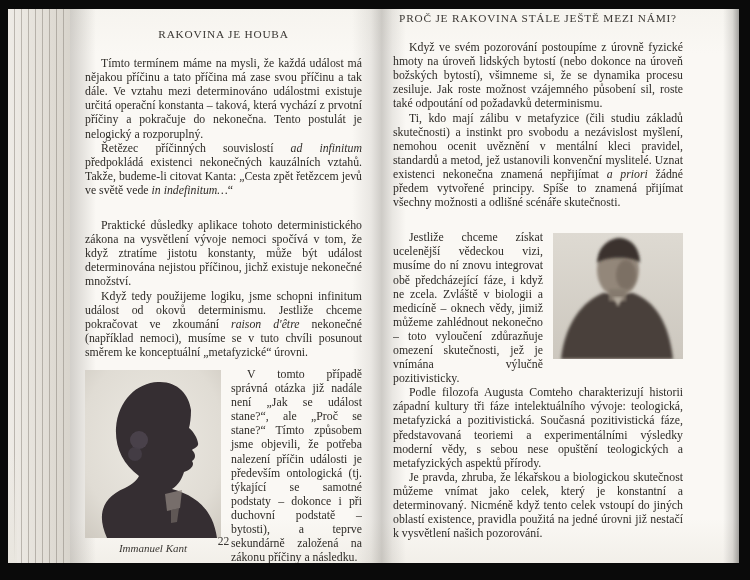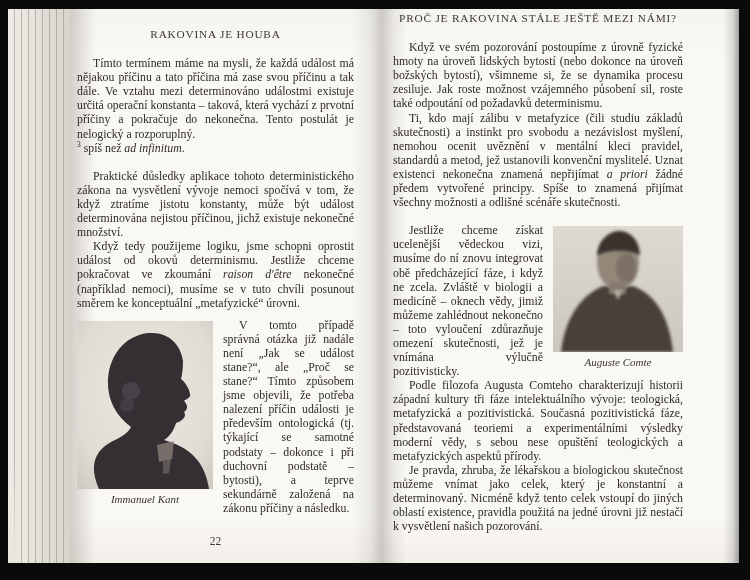--- a/index.html
+++ b/index.html
@@ -34,29 +34,29 @@
   }
   .right-shade{
     position:absolute;right:0;top:0;width:16px;height:100%;
     background:linear-gradient(to right,rgba(0,0,0,0),rgba(0,0,0,.12) 60%,rgba(0,0,0,.35) 100%);
   }
   .page{
     position:absolute;top:0;bottom:0;overflow:hidden;
     color:#2e2b27;font-size:11.8px;line-height:14.1px;
     text-align:justify;
   }
-  .page-left{left:69px;width:277px;padding-top:18px;}
+  .page-left{left:77px;width:277px;padding-top:18px;}
   .page-right{left:385px;width:290px;padding-top:2px;}
   .running-head{
     text-align:center;font-size:11.3px;letter-spacing:.8px;color:#3a3733;
     margin-bottom:15px;white-space:nowrap;
   }
   p{margin:0;}
   p.indent{text-indent:16px;}
-  p.gap{margin-top:14px;}
+  p.gap{margin-top:21px;}
   .footnote{text-indent:0;}
   .it{font-style:italic;}
   .sup{font-size:7.5px;vertical-align:super;line-height:0;}
   figure{margin:0;}
   .fig-kant{float:left;width:136px;margin:3px 10px 2px 0;}
   .fig-comte{float:right;width:130px;margin:3px 0 2px 10px;}
   figcaption{
     text-align:center;font-style:italic;font-size:11px;color:#3a3733;
     margin-top:3px;text-indent:0;
   }
@@ -78,23 +78,23 @@
 <div class="spread">
   <div class="page-edges"></div>
   <div class="fan"></div>
   <div class="left-shade"></div>
   <div class="gutter"></div>
   <div class="right-shade"></div>
 
   <div class="page page-left">
     <div class="running-head">RAKOVINA JE HOUBA</div>
     <p class="indent">Tímto termínem máme na mysli, že každá událost má nějakou příčinu a tato příčina má zase svou příčinu a tak dále. Ve vztahu mezi determinováno událostmi existuje určitá operační konstanta – taková, která vychází z prvotní příčiny a pokračuje do nekonečna. Tento postulát je nelogický a rozporuplný.</p>
-    <p class="footnote"><span class="sup">3</span><span> spíš než </span><span class="it">ad infinitum</span><span>.</span></p>
+    <p class="indent"><span>Řetězec příčinných souvislostí </span><span class="it">ad infinitum</span><span> předpokládá existenci nekonečných kauzálních vztahů. Takže, budeme-li citovat Kanta: „Cesta zpět řetězcem jevů ve světě vede </span><span class="it">in indefinitum…</span><span>“</span></p>
     <p class="indent gap">Praktické důsledky aplikace tohoto deterministického zákona na vysvětlení vývoje nemoci spočívá v tom, že když ztratíme jistotu konstanty, může být událost determinována nejistou příčinou, jichž existuje nekonečné množství.</p>
-    <p class="indent"><span>Když tedy použijeme logiku, jsme schopni oprostit událost od okovů determinismu. Jestliže chceme pokračovat ve zkoumání </span><span class="it">raison d'être</span><span> nekonečné (například nemoci), musíme se v tuto chvíli posunout směrem ke konceptuální „metafyzické“ úrovni.</span></p>
+    <p class="indent"><span>Když tedy použijeme logiku, jsme schopni infinitum událost od okovů determinismu. Jestliže chceme pokračovat ve zkoumání </span><span class="it">raison d'être</span><span> nekonečné (například nemoci), musíme se v tuto chvíli posunout směrem ke konceptuální „metafyzické“ úrovni.</span></p>
 
     <div class="figblock">
       <figure class="fig-kant">
         <svg width="136" height="168" viewBox="0 0 136 168">
           <defs>
             <radialGradient id="kbg" cx="50%" cy="42%" r="75%">
               <stop offset="0%" stop-color="#ece9e2"></stop>
               <stop offset="70%" stop-color="#e0dcd4"></stop>
               <stop offset="100%" stop-color="#cfcac1"></stop>
             </radialGradient>
@@ -149,21 +149,20 @@
               </filter>
           </defs>
           <rect x="0" y="0" width="130" height="126" fill="url(#cbg)"></rect>
           <path filter="url(#cblur)" fill="#48403a" d="M8 126 C12 90 30 68 50 60 L80 60 C102 68 116 90 120 126 Z"></path>
           <ellipse cx="65" cy="37" rx="21" ry="27" fill="#93877a" filter="url(#cblur)"></ellipse>
           <path filter="url(#cblur)" fill="#3a332d" d="M44 30 C45 11 59 5 66 5 C78 5 87 15 87 30 C80 23 53 23 44 30 Z"></path>
           <ellipse cx="73" cy="42" rx="10" ry="15" fill="#6e6257" opacity="0.6" filter="url(#cblur)"></ellipse>
           <rect x="56" y="56" width="17" height="12" fill="#857a6e" filter="url(#cblur)"></rect>
           <path d="M60 64 L70 64 L65 74 Z" fill="#b3aa9d" filter="url(#cblur)"></path>
         </svg>
-        <figcaption>Auguste Comte</figcaption>
       </figure>
       <p class="indent gap">Jestliže chceme získat ucelenější vědeckou vizi, musíme do ní znovu integrovat obě předcházející fáze, i když ne zcela. Zvláště v biologii a medicíně – oknech vědy, jimiž můžeme zahlédnout nekonečno – toto vyloučení zdůrazňuje omezení skutečnosti, jež je vnímána výlučně pozitivisticky.</p>
       <p class="indent">Podle filozofa Augusta Comteho charakterizují historii západní kultury tři fáze intelektuálního vývoje: teologická, metafyzická a pozitivistická. Současná pozitivistická fáze, představovaná teoriemi a experimentálními výsledky moderní vědy, s sebou nese opuštění teologických a metafyzických aspektů přírody.</p>
     </div>
 
     <p class="indent">Je pravda, zhruba, že lékařskou a biologickou skutečnost můžeme vnímat jako celek, který je konstantní a determinovaný. Nicméně když tento celek vstoupí do jiných oblastí existence, pravidla použitá na jedné úrovni již nestačí k vysvětlení našich pozorování.</p>
   </div>
 </div>
 
 </body></html>

